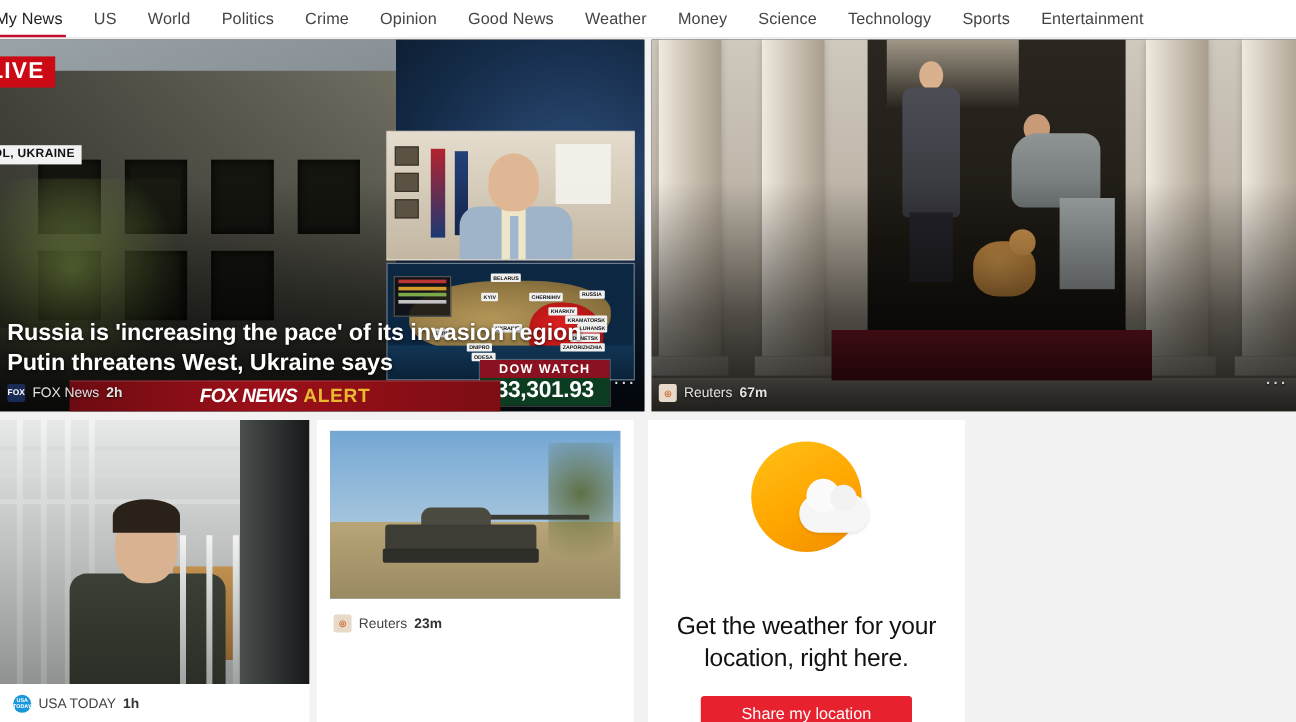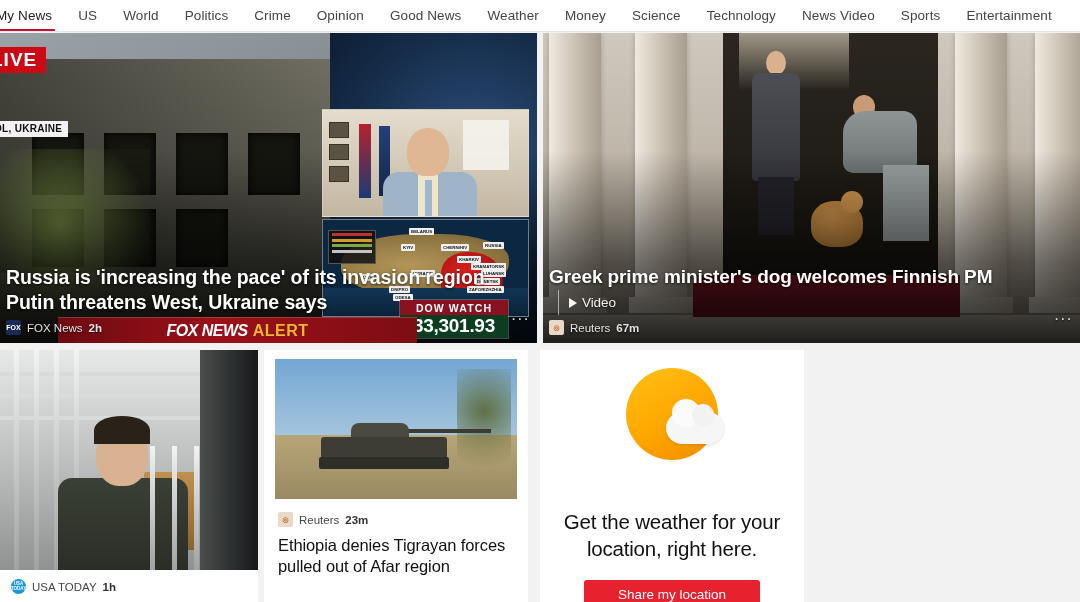--- a/index.html
+++ b/index.html
@@ -348,21 +348,20 @@
     <div class="nav-item"><span>US</span></div>
     <div class="nav-item"><span>World</span></div>
     <div class="nav-item"><span>Politics</span></div>
     <div class="nav-item"><span>Crime</span></div>
     <div class="nav-item"><span>Opinion</span></div>
     <div class="nav-item"><span>Good News</span></div>
     <div class="nav-item"><span>Weather</span></div>
     <div class="nav-item"><span>Money</span></div>
     <div class="nav-item"><span>Science</span></div>
     <div class="nav-item"><span>Technology</span></div>
-    <div class="nav-item"><span>News Video</span></div>
     <div class="nav-item"><span>Sports</span></div>
     <div class="nav-item"><span>Entertainment</span></div>
 
   </div>
 
   <div class="hero-row">
 
     <div class="hero left">
       <div class="fox-bg">
         <div class="fox-building">
@@ -468,26 +467,20 @@
           </div>
         <div class="gr-woman">
             <div class="h"></div>
             <div class="s"></div>
             <div class="l"></div>
           </div>
         <div class="gr-dog"></div>
       </div>
       <div class="scrim"></div>
       <div class="hero-text">
-        <div class="hero-title small">
-          <span>Greek prime minister's dog welcomes Finnish PM</span><span class="video-tag">
-              <span class="play-tri"></span>
-              <span>Video</span>
-            </span>
-        </div>
         <div class="src-row">
           <div class="src-badge reuters">◎</div>
           <span class="src-name">Reuters</span>
           <span class="src-time">67m</span>
         </div>
       </div>
       <div class="dots">...</div>
     </div>
   </div>
 
@@ -534,21 +527,20 @@
         <div class="tank-turret"></div>
         <div class="tank-body"></div>
         <div class="tank-tracks"></div>
       </div>
       <div class="meta" style="top:162px; padding:0 14px;">
         <div class="meta-row">
           <div class="src-badge reuters">◎</div>
           <span class="meta-src">Reuters</span>
           <span class="meta-time">23m</span>
         </div>
-        <div class="card-title" style="margin-top:8px;">Ethiopia denies Tigrayan forces pulled out of Afar region</div>
       </div>
     </div>
 
 
     <div class="card c4">
       <div class="inner">
         <div class="wx-icon">
           <div class="wx-sun"></div>
           <div class="wx-cloud"></div>
         </div>

